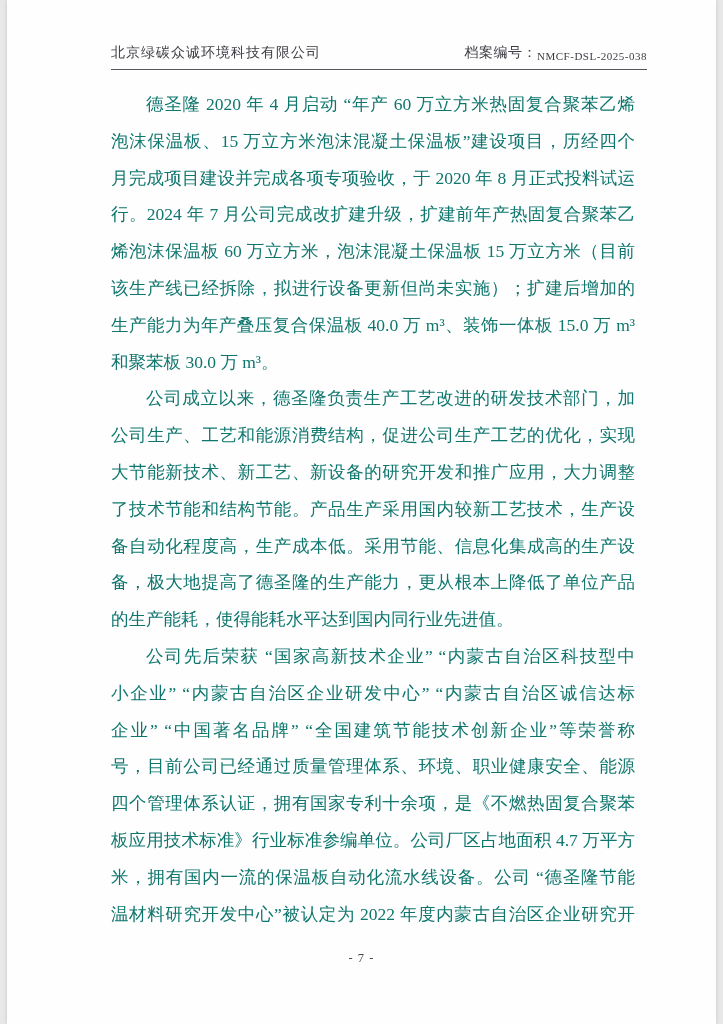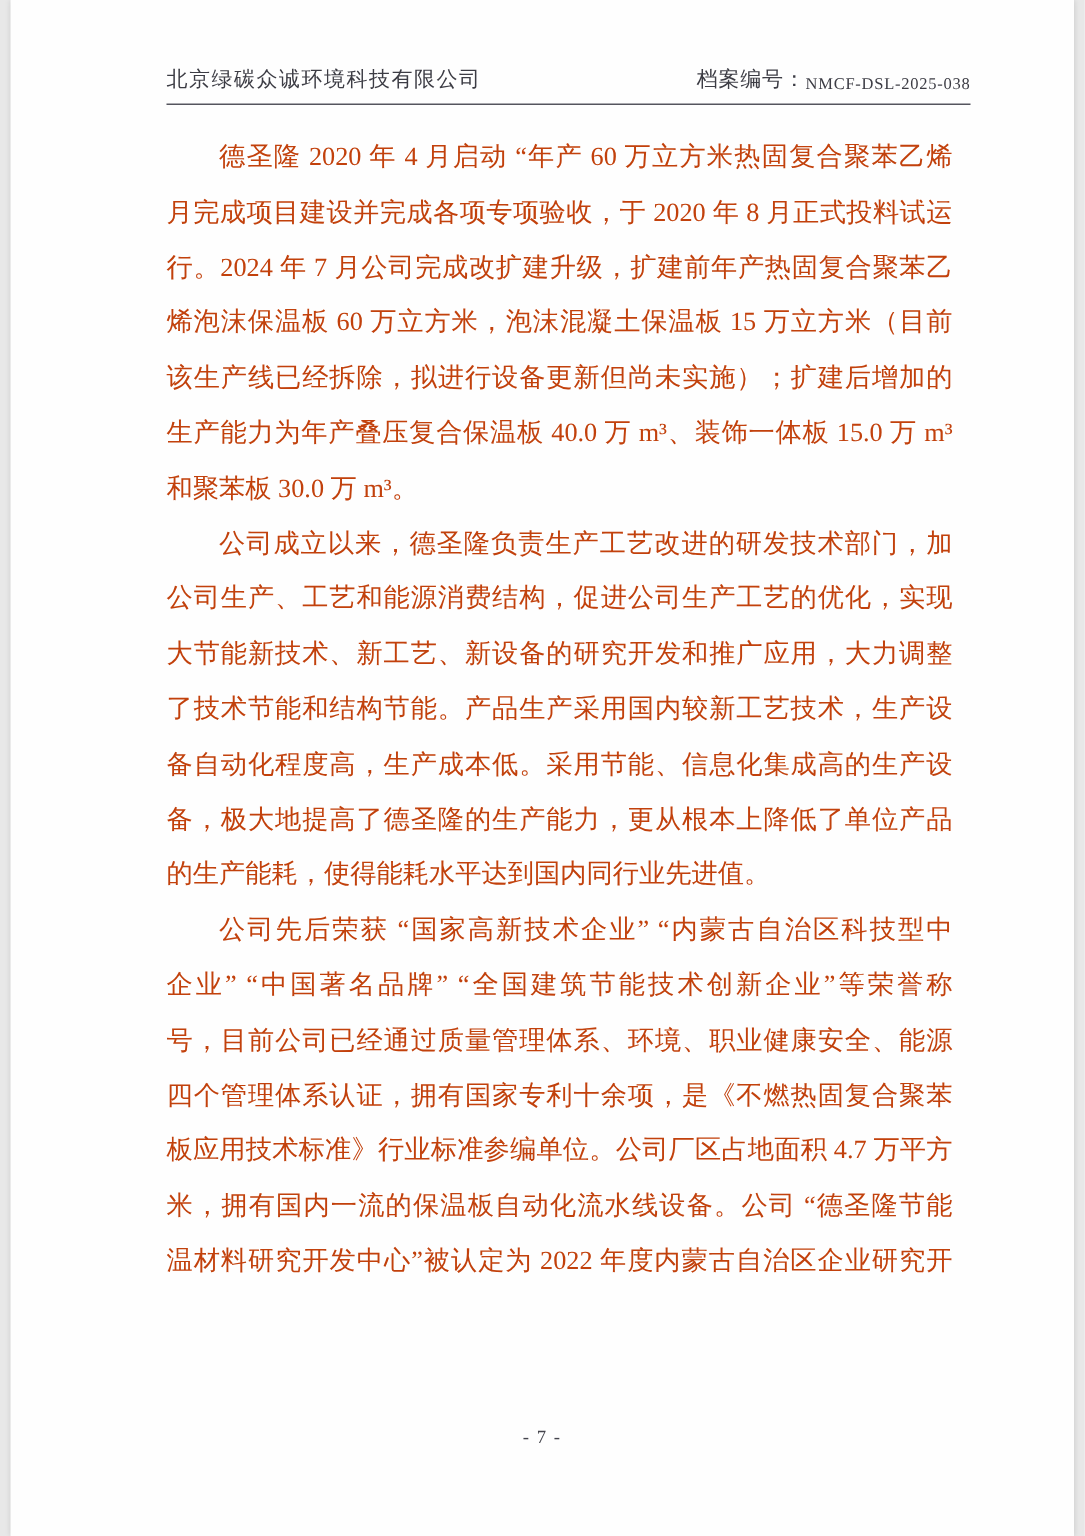--- a/index.html
+++ b/index.html
@@ -50,21 +50,21 @@
     top: 86px;
     width: 524px;
   }
   .line {
     height: 36.8px;
     line-height: 36.8px;
     font-size: 17.5px;
     text-align: justify;
     text-align-last: justify;
     white-space: nowrap;
-    color: #c2410c;
+    color: #0f766e;
   }
   .line.indent { text-indent: 2em; }
   .line.align-left {
     text-align: left;
     text-align-last: left;
   }
   
   .doc-footer {
     position: absolute;
     left: 0;
@@ -85,36 +85,38 @@
     <span class="company">北京绿碳众诚环境科技有限公司</span>
     <span class="archive">
       <span class="archive-label">档案编号：</span>
       <span class="archive-number">NMCF-DSL-2025-038</span>
     </span>
   </div>
 
   <div class="doc-body">
 
     <div class="line indent">德圣隆 2020 年 4 月启动 “年产 60 万立方米热固复合聚苯乙烯</div>
+    <div class="line">泡沫保温板、15 万立方米泡沫混凝土保温板”建设项目，历经四个</div>
     <div class="line">月完成项目建设并完成各项专项验收，于 2020 年 8 月正式投料试运</div>
     <div class="line">行。2024 年 7 月公司完成改扩建升级，扩建前年产热固复合聚苯乙</div>
     <div class="line">烯泡沫保温板 60 万立方米，泡沫混凝土保温板 15 万立方米（目前</div>
     <div class="line">该生产线已经拆除，拟进行设备更新但尚未实施）；扩建后增加的</div>
     <div class="line">生产能力为年产叠压复合保温板 40.0 万 m³、装饰一体板 15.0 万 m³</div>
     <div class="line align-left">和聚苯板 30.0 万 m³。</div>
 
     <div class="line indent">公司成立以来，德圣隆负责生产工艺改进的研发技术部门，加</div>
     <div class="line">公司生产、工艺和能源消费结构，促进公司生产工艺的优化，实现</div>
     <div class="line">大节能新技术、新工艺、新设备的研究开发和推广应用，大力调整</div>
     <div class="line">了技术节能和结构节能。产品生产采用国内较新工艺技术，生产设</div>
     <div class="line">备自动化程度高，生产成本低。采用节能、信息化集成高的生产设</div>
     <div class="line">备，极大地提高了德圣隆的生产能力，更从根本上降低了单位产品</div>
     <div class="line align-left">的生产能耗，使得能耗水平达到国内同行业先进值。</div>
 
     <div class="line indent">公司先后荣获 “国家高新技术企业” “内蒙古自治区科技型中</div>
+    <div class="line">小企业” “内蒙古自治区企业研发中心” “内蒙古自治区诚信达标</div>
     <div class="line">企业” “中国著名品牌” “全国建筑节能技术创新企业”等荣誉称</div>
     <div class="line">号，目前公司已经通过质量管理体系、环境、职业健康安全、能源</div>
     <div class="line">四个管理体系认证，拥有国家专利十余项，是《不燃热固复合聚苯</div>
     <div class="line">板应用技术标准》行业标准参编单位。公司厂区占地面积 4.7 万平方</div>
     <div class="line">米，拥有国内一流的保温板自动化流水线设备。公司 “德圣隆节能</div>
     <div class="line">温材料研究开发中心”被认定为 2022 年度内蒙古自治区企业研究开</div>
   </div>
 
   <div class="doc-footer">- 7 -</div>
 

